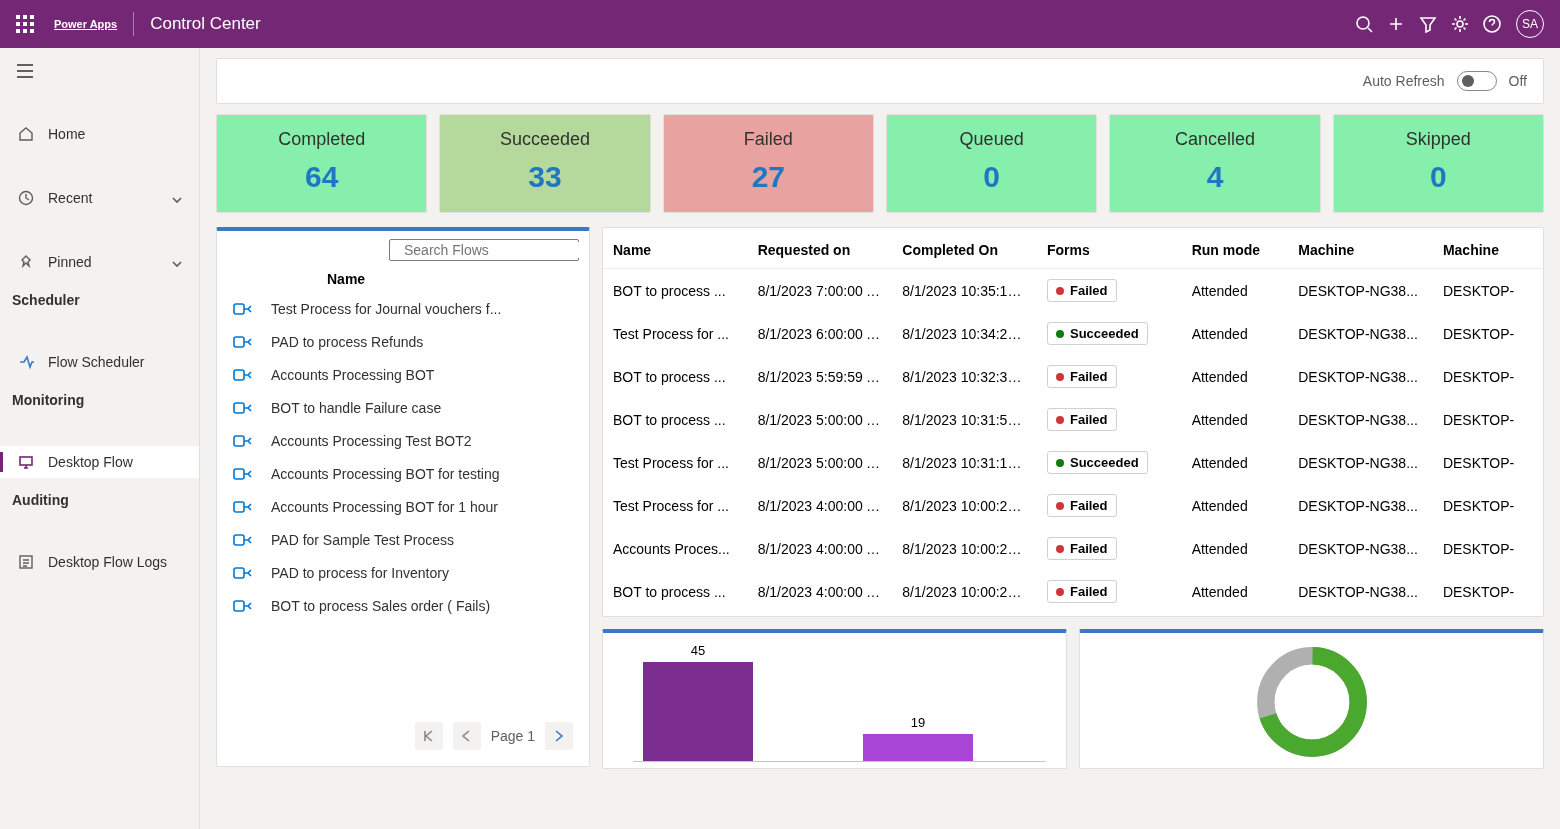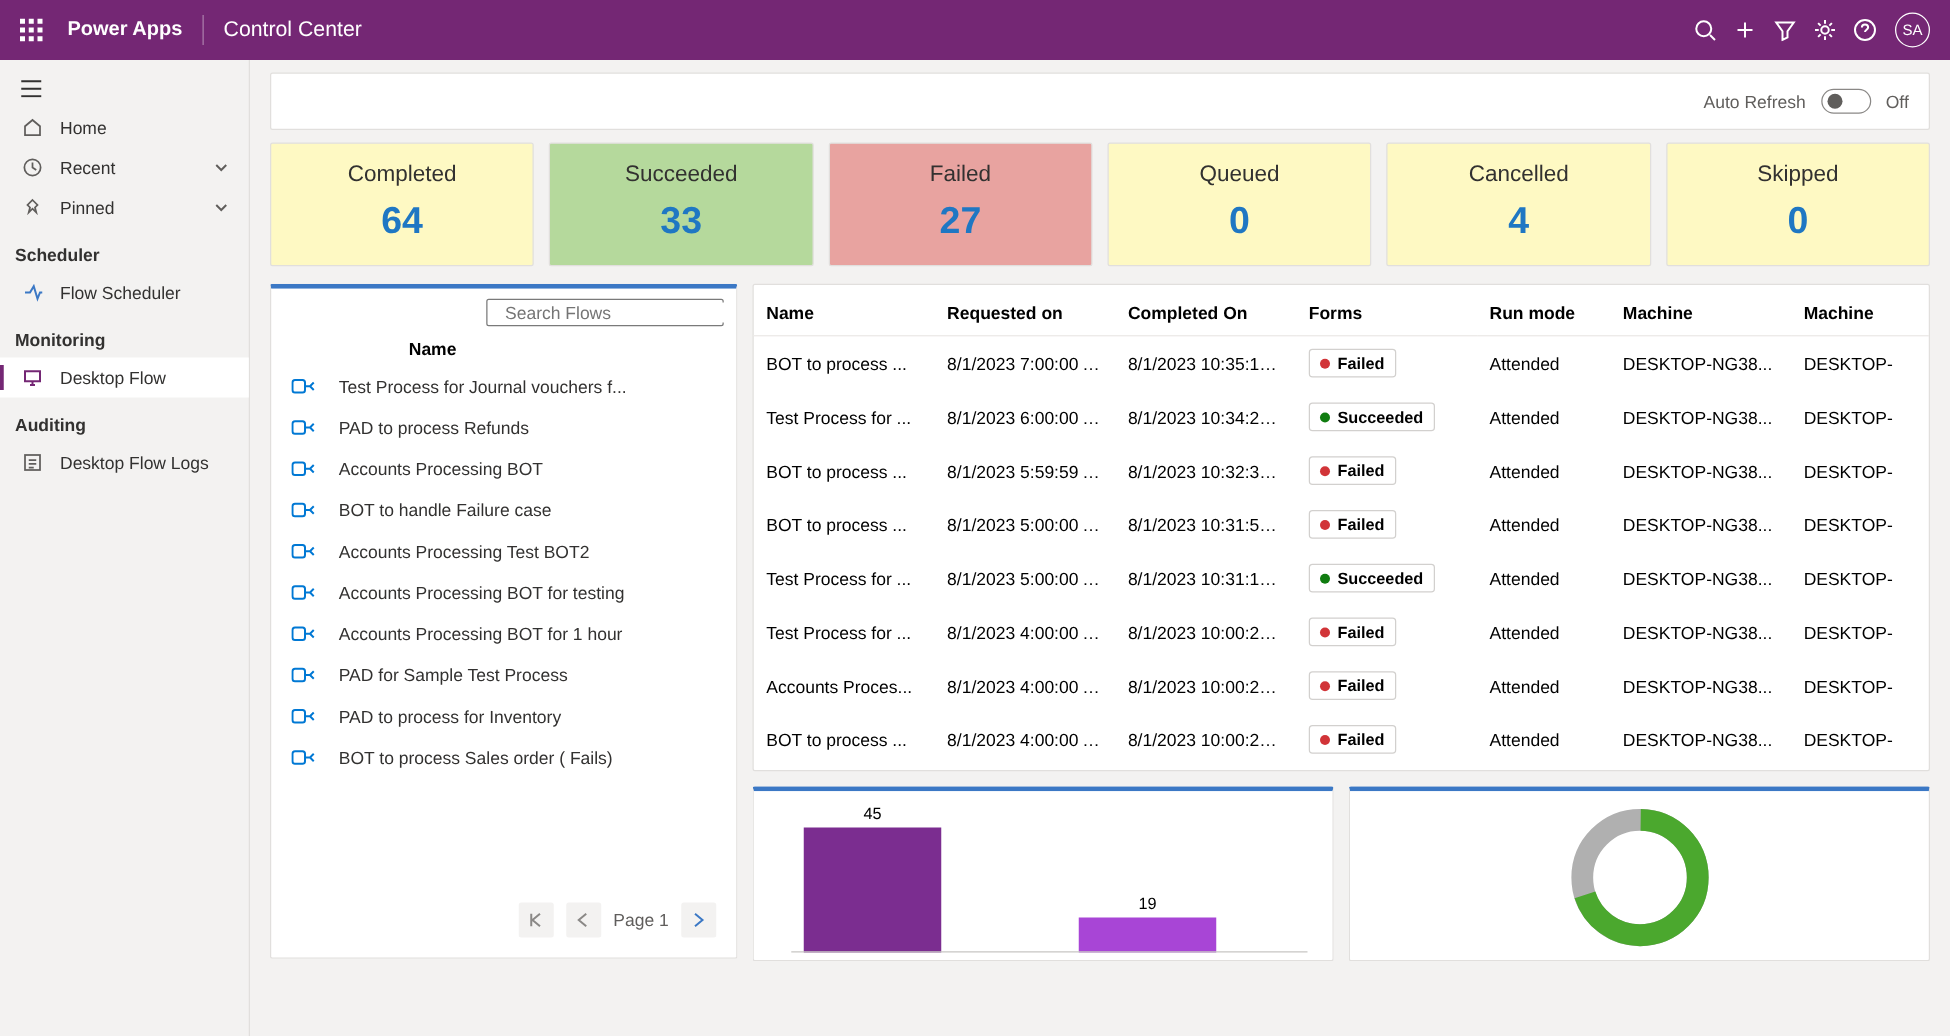--- a/index.html
+++ b/index.html
@@ -2,51 +2,51 @@
 <html><head>
 <meta charset="utf-8">
 <style>
 * { margin:0; padding:0; box-sizing:border-box; font-family:"Segoe UI", Arial, sans-serif; }
 html,body { width:1560px; height:829px; overflow:hidden; background:#f3f2f1; }
 
 
 .header { height:48px; background:#742774; display:flex; align-items:center; color:#fff; padding:0 16px; }
 .header .waffle { width:18px; height:18px; display:grid; grid-template-columns:repeat(3,4px); grid-template-rows:repeat(3,4px); gap:3px; margin-right:20px; cursor:pointer; }
 .header .waffle span { background:#fff; }
-.header .app-name { font-size:16px; font-weight:600; }
+.header .app-name { font-size:11px; font-weight:600;text-decoration:underline; }
 .header .divider { width:1px; height:24px; background:rgba(255,255,255,.4); margin:0 16px; }
 .header .page-title { font-size:17px; }
 .header .spacer { flex:1; }
 .header .hicon { width:32px; height:32px; display:flex; align-items:center; justify-content:center; cursor:pointer; border-radius:2px; }
 .header .hicon svg { stroke:#fff; }
 .header .avatar { width:28px; height:28px; border:1px solid #fff; border-radius:50%; display:flex; align-items:center; justify-content:center; font-size:12px; margin-left:8px; }
 
 
 .body { display:flex; height:calc(100% - 48px); }
 
 .sidebar { width:200px; background:#f3f2f1; border-right:1px solid #e1dfdd; padding-top:8px; }
 .sb-burger { padding:8px 16px; cursor:pointer; }
 .sb-burger svg { stroke:#323130; }
-.sb-item { display:flex; align-items:center; padding:8px 16px; font-size:14px; color:#323130; cursor:pointer; position:relative; }
+.sb-item { display:flex; align-items:flex-end; padding:8px 16px; font-size:14px; color:#323130; cursor:pointer; position:relative;margin-top:32px; }
 .sb-item .icon { width:20px; display:flex; align-items:center; justify-content:center; margin-right:12px; }
 .sb-item .chev { margin-left:auto; }
 .sb-section { font-size:14px; font-weight:600; color:#323130; padding:14px 12px 6px; }
 .sb-item.active { background:#fff; }
 .sb-item.active::before { content:""; position:absolute; left:0; top:6px; bottom:6px; width:3px; background:#742774; }
 
 .main { flex:1; overflow:auto; padding:0 16px 16px; }
 
 
 .refresh-bar { background:#fff; border:1px solid #e1dfdd; border-radius:2px; margin:10px 0; height:46px; display:flex; align-items:center; justify-content:flex-end; padding:0 16px; font-size:14px; color:#605e5c; gap:12px; }
 .toggle { width:40px; height:20px; border:1px solid #8a8886; border-radius:10px; position:relative; cursor:pointer; }
 .toggle .knob { width:12px; height:12px; background:#605e5c; border-radius:50%; position:absolute; top:3px; left:4px; }
 
 
 .cards { display:flex; gap:12px; margin-bottom:14px; }
-.card { flex:1; background:#fef9c3; border:1px solid #e1dfdd; border-radius:2px; text-align:center; padding:14px 0 18px; }
+.card { flex:1; background:#86efac; border:1px solid #e1dfdd; border-radius:2px; text-align:center; padding:14px 0 18px; }
 .card .label { font-size:18px; color:#323130; }
 .card .value { font-size:30px; font-weight:600; color:#1f77c3; margin-top:10px; }
 .card.succeeded { background:#b5d99c; }
 .card.failed { background:#e8a3a0; }
 
 
 .lower { display:flex; gap:12px; }
 .flows-panel { width:374px; background:#fff; border:1px solid #e1dfdd; border-top:4px solid #3b78c5; border-radius:2px; padding:8px 10px; display:flex; flex-direction:column; height:540px; }
 .flows-panel .search { align-self:flex-end; width:190px; height:22px; border:1px solid #7a7a7a; border-radius:2px; display:flex; align-items:center; padding:0 8px; gap:6px; font-size:14px; color:#605e5c; }
 .flows-panel .search input { border:none; outline:none; flex:1; font-size:14px; }

